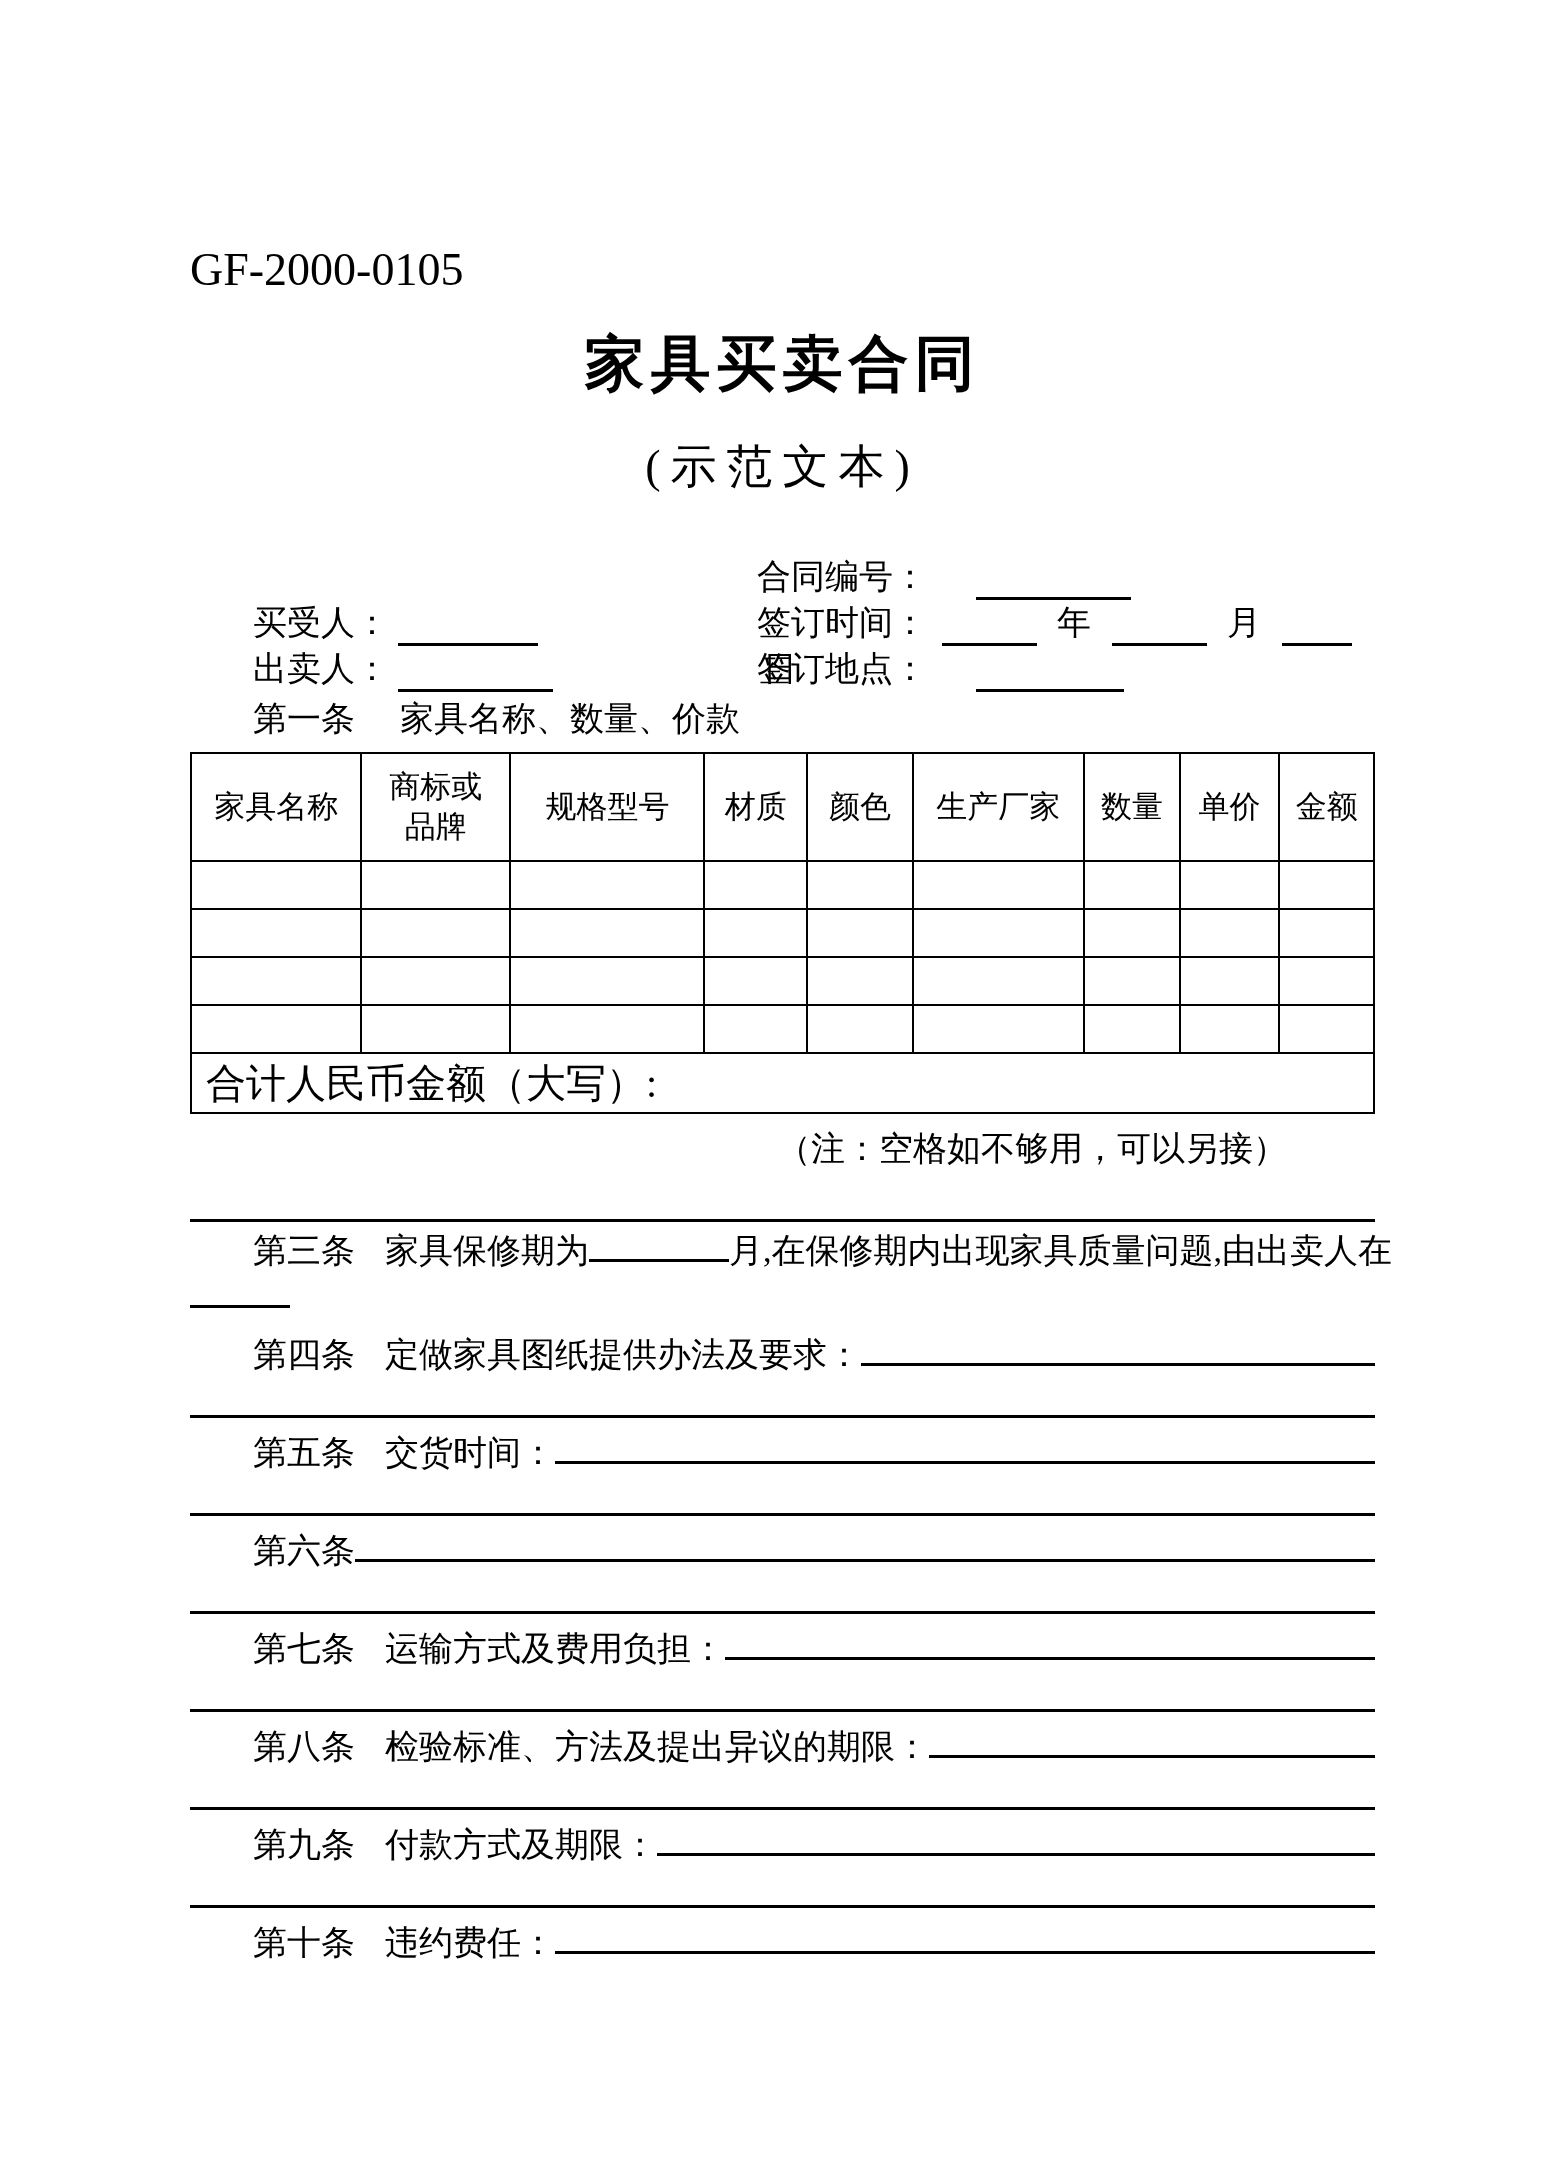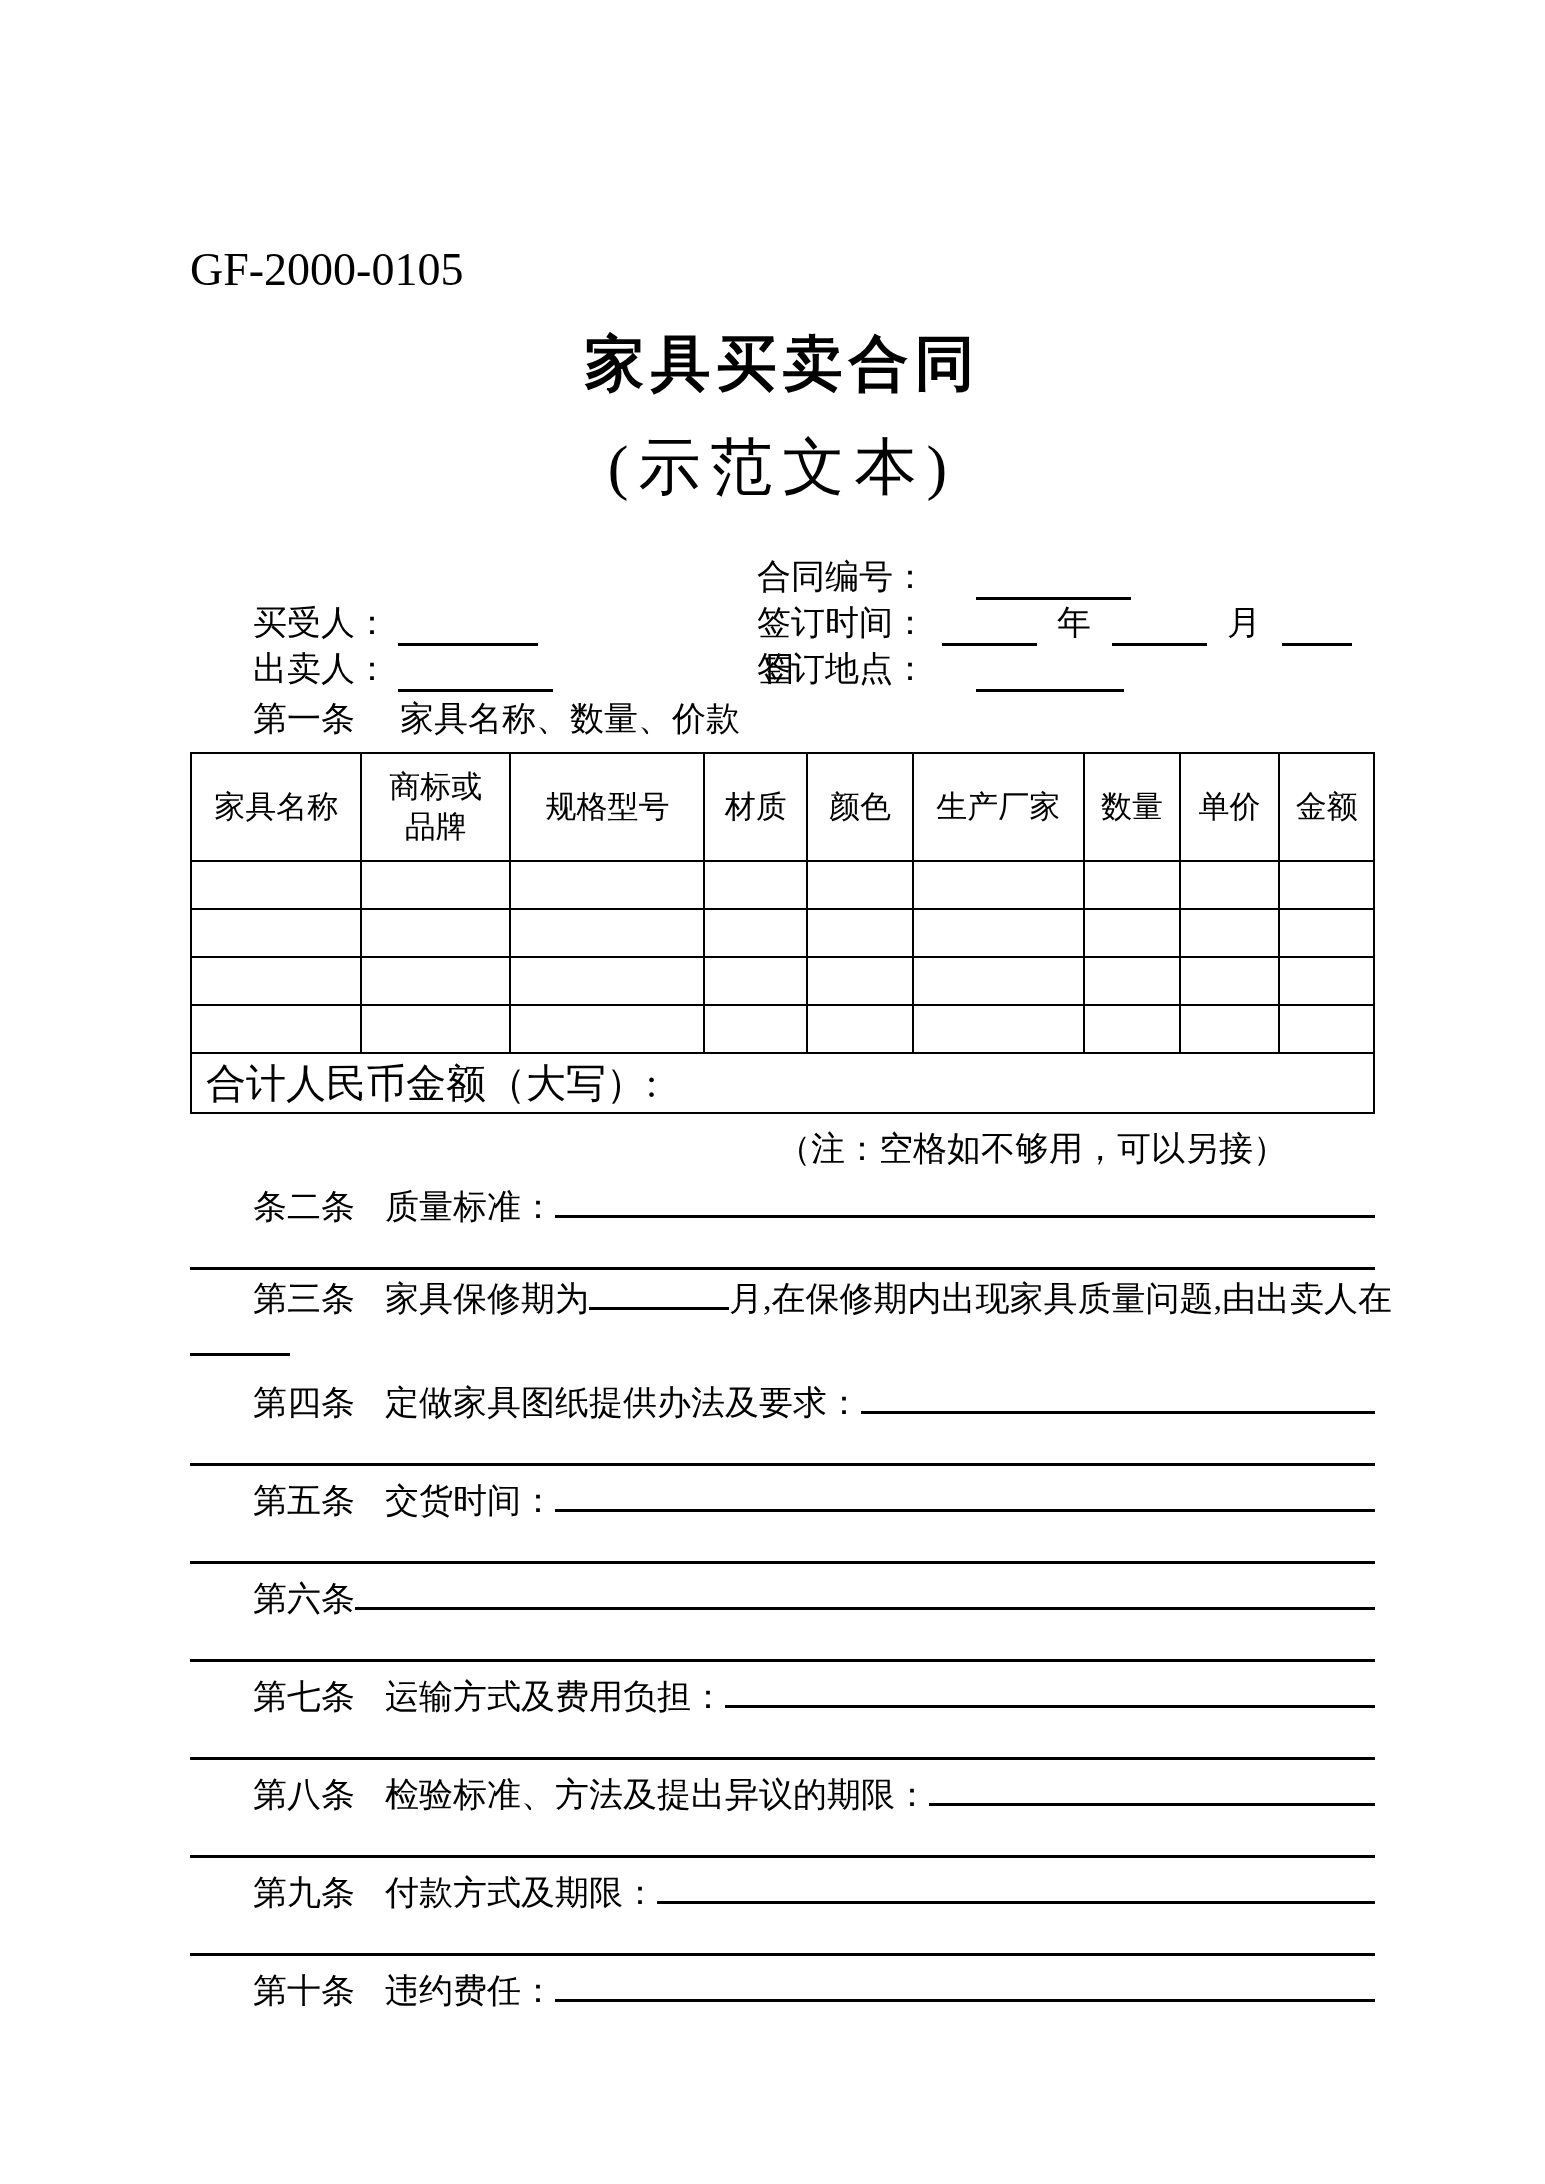--- a/index.html
+++ b/index.html
@@ -18,21 +18,21 @@
   }
   .doc-code { margin-top:230px; font-size:46px; line-height:56px; }
   .title {
     margin-top:30px; text-align:center;
     font-size:60px; line-height:72px; font-weight:bold;
     font-family:"Liberation Sans","DejaVu Sans",sans-serif;
     letter-spacing:6px;
   }
   .subtitle {
     margin-top:40px; text-align:center;
-    font-size:62px; line-height:54px; letter-spacing:10px;
+    font-size:46px; line-height:54px; letter-spacing:10px;
   }
   .meta { margin-top:60px; font-size:34px; }
   .meta-row { display:flex; align-items:baseline; height:46px;font-family:Liberation Serif, serif; }
   .meta-left { width:567px; padding-left:63px; flex:0 0 auto; }
   .meta-right { flex:1 1 auto; }
   .blank {
     display:inline-block; border-bottom:3px solid #000;
     height:34px; vertical-align:bottom;
   }
   .w155 { width:155px; } .w148 { width:148px; } .w140 { width:140px; }
@@ -196,25 +196,20 @@
       <tfoot>
         <tr>
           <td class="total-cell" colspan="9">合计人民币金额（大写）:</td>
         </tr>
       </tfoot>
     </table>
 
     <div class="table-note">（注：空格如不够用，可以另接）</div>
 
     <div class="clause">
-      <div class="clause-line">
-        <span class="clause-label">条二条</span>
-        <span class="clause-text">质量标准：</span>
-        <span class="clause-fill"></span>
-      </div>
       <div class="full-line"></div>
     </div>
 
     <div class="clause">
       <div class="clause-line">
         <span class="clause-label">第三条</span>
         <span class="clause-text">家具保修期为</span>
         <span class="inline-blank w140"></span>
         <span class="clause-text-cont">月,在保修期内出现家具质量问题,由出卖人在</span>
       </div>

